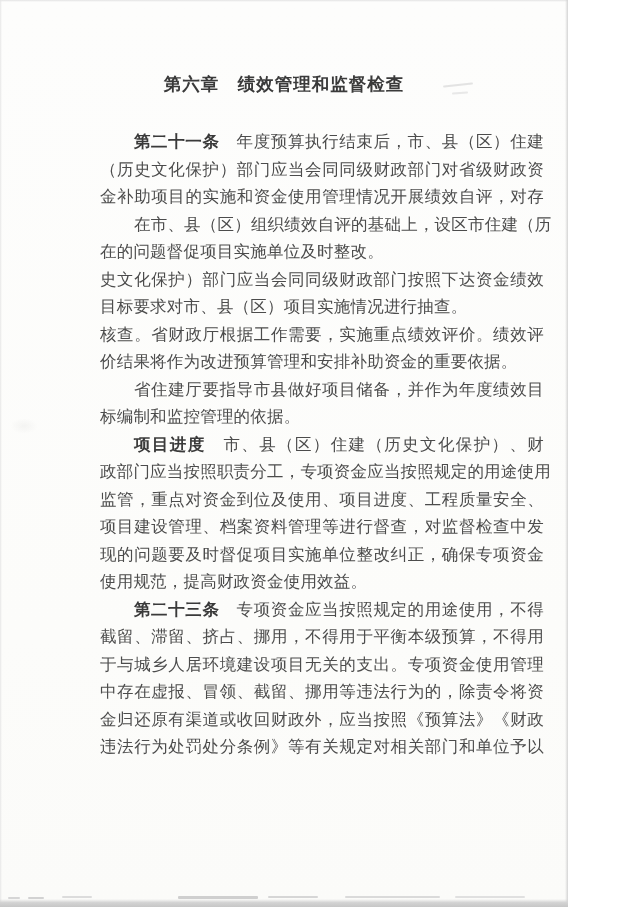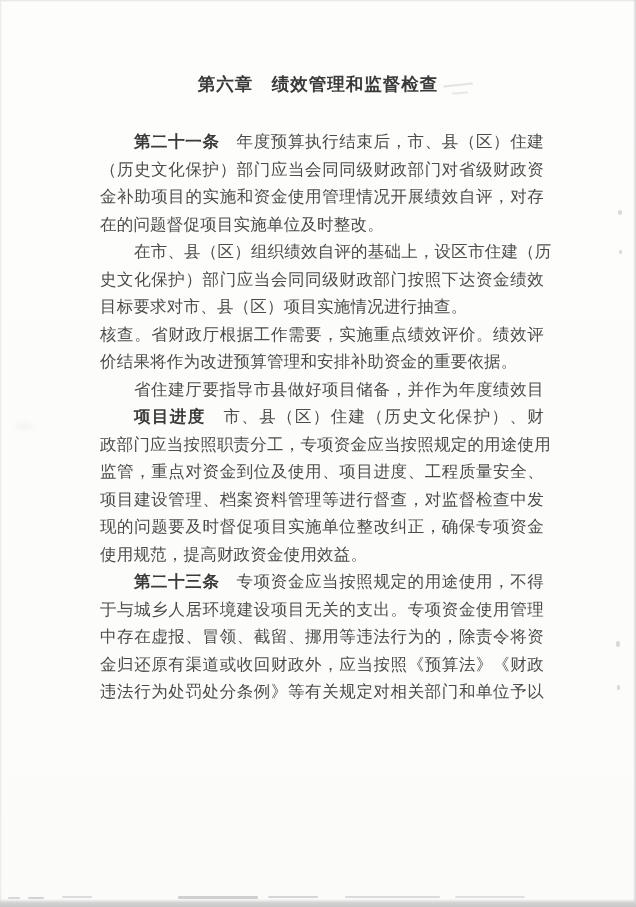--- a/index.html
+++ b/index.html
@@ -1,18 +1,18 @@
 <!DOCTYPE html>
 <html><head>
 <meta charset="utf-8">
 <style>
   html,body{margin:0;padding:0;background:#ffffff;}
   .sheet{
     position:relative;
-    width:636px;height:907px;
+    width:568px;height:907px;
     overflow:hidden;
     background:linear-gradient(180deg,#fdfdfc 0%,#fcfcfa 70%,#fbfbf9 100%);
     font-family:"Liberation Serif","DejaVu Serif",serif;
   }
   
   .title{
     position:absolute;top:72px;left:0;width:100%;
     margin:0;text-align:center;
     font-size:17.5px;line-height:24px;font-weight:bold;
     color:#3a3a3a;letter-spacing:1px;
@@ -69,33 +69,35 @@
   <div class="art smudge" style="left:443px;top:84px;width:30px;transform:rotate(-6deg);"></div>
   <div class="art smudge" style="left:452px;top:92px;width:16px;transform:rotate(-4deg);background:#e2e2e2;"></div>
   <div class="art noise" style="left:10px;top:418px;width:28px;height:16px;"></div>
 
   <h1 class="title">第六章　绩效管理和监督检查</h1>
 
   <div class="body">
       <div class="line indent fill"><span class="head">第二十一条</span>　年度预算执行结束后，市、县（区）住建</div>
       <div class="line fill">（历史文化保护）部门应当会同同级财政部门对省级财政资</div>
       <div class="line fill">金补助项目的实施和资金使用管理情况开展绩效自评，对存</div>
+      <div class="line indent fill">在市、县（区）组织绩效自评的基础上，设区市住建（历</div>
       <div class="line">在的问题督促项目实施单位及时整改。</div>
-      <div class="line indent fill">在市、县（区）组织绩效自评的基础上，设区市住建（历</div>
       <div class="line fill">史文化保护）部门应当会同同级财政部门按照下达资金绩效</div>
       <div class="line">目标要求对市、县（区）项目实施情况进行抽查。</div>
       <div class="line fill">核查。省财政厅根据工作需要，实施重点绩效评价。绩效评</div>
       <div class="line">价结果将作为改进预算管理和安排补助资金的重要依据。</div>
       <div class="line indent fill">省住建厅要指导市县做好项目储备，并作为年度绩效目</div>
+      <div class="line">标编制和监控管理的依据。</div>
       <div class="line indent fill"><span class="head">项目进度</span>　市、县（区）住建（历史文化保护）、财</div>
       <div class="line fill">政部门应当按照职责分工，专项资金应当按照规定的用途使用</div>
       <div class="line fill">监管，重点对资金到位及使用、项目进度、工程质量安全、</div>
       <div class="line fill">项目建设管理、档案资料管理等进行督查，对监督检查中发</div>
       <div class="line fill">现的问题要及时督促项目实施单位整改纠正，确保专项资金</div>
       <div class="line">使用规范，提高财政资金使用效益。</div>
       <div class="line indent fill"><span class="head">第二十三条</span>　专项资金应当按照规定的用途使用，不得</div>
+      <div class="line fill">截留、滞留、挤占、挪用，不得用于平衡本级预算，不得用</div>
       <div class="line fill">于与城乡人居环境建设项目无关的支出。专项资金使用管理</div>
       <div class="line fill">中存在虚报、冒领、截留、挪用等违法行为的，除责令将资</div>
       <div class="line fill">金归还原有渠道或收回财政外，应当按照《预算法》《财政</div>
       <div class="line fill">违法行为处罚处分条例》等有关规定对相关部门和单位予以</div>
     </div>
 
 </div>
 
 </body></html>

